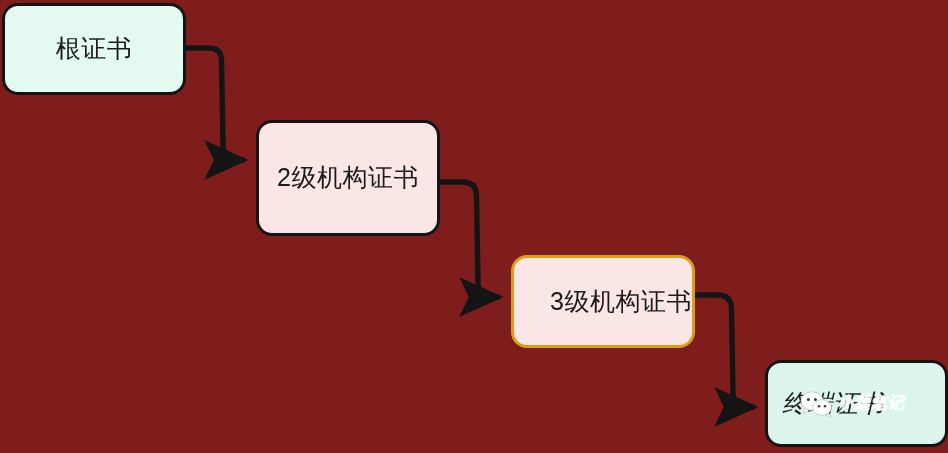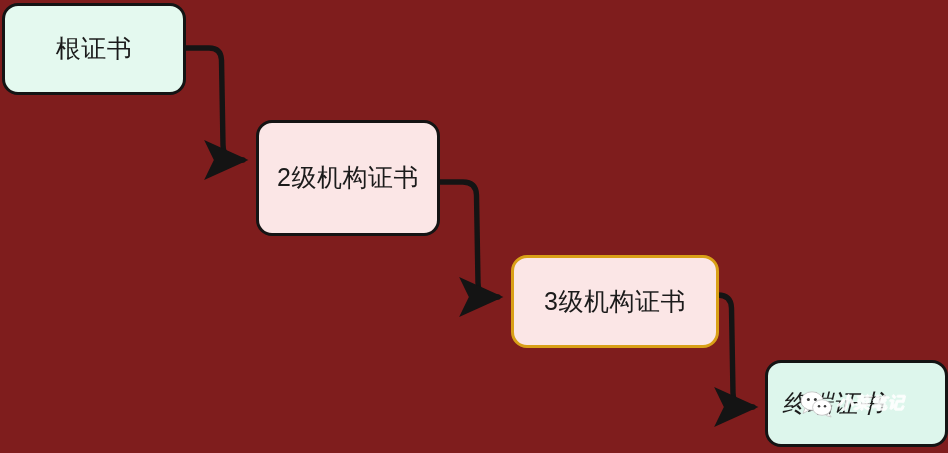--- a/index.html
+++ b/index.html
@@ -49,23 +49,24 @@
     left: 2px;  top: 3px;  width: 184px; height: 92px;
     background: #e4f9ef;
     border-color: #141414;
   }
   #node-l2 {
     left: 256px; top: 120px; width: 184px; height: 116px;
     background: #fbe6e6;
     border-color: #141414;
   }
   #node-l3 {
-    left: 511px; top: 255px; width: 208px; height: 93px;
+    left: 511px; top: 255px; width: 184px; height: 93px;
     background: #fbe6e6;
     border-color: #d9a017;
+    justify-content: flex-end;
   }
   #node-leaf {
     left: 765px; top: 360px; width: 183px; height: 87px;
     background: #ddf6ec;
     border-color: #141414;
   }
   
   #node-leaf .leaf-stack {
     position: relative;
     width: 100%;

